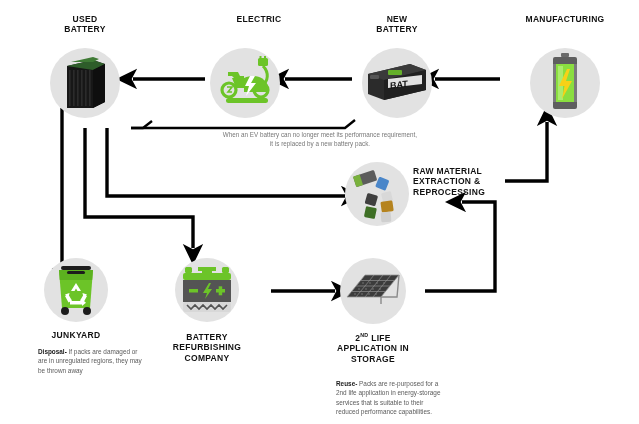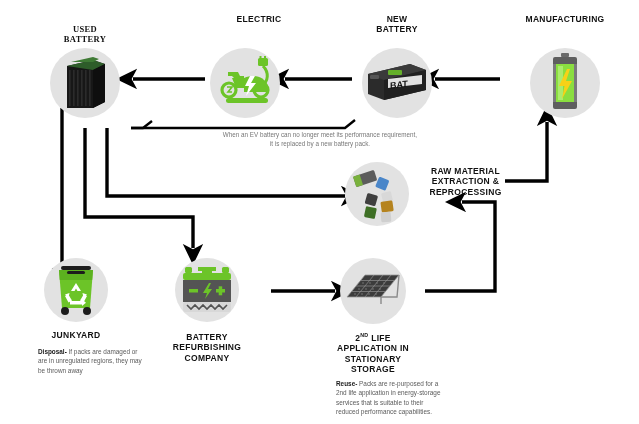--- a/index.html
+++ b/index.html
@@ -78,21 +78,21 @@
       <path d="M425,291 L495,291 L495,202 L462,202"></path>
 
       <path d="M505,181 L547,181 L547,122"></path>
     </g>
 
     <path d="M131,128 L143,128 L152,121" stroke="#000" stroke-width="2.4" fill="none"></path>
     <path d="M131,128 L345,128 L355,120" stroke="#000" stroke-width="2.4" fill="none"></path>
   </svg>
 
   <div class="node">
-    <div class="cap cap-top" style="left:30px;top:24px;width:110px;font-family:Liberation Serif, serif;">
+    <div class="cap cap-top" style="left:30px;top:14px;width:110px;">
       <div>USED</div>
       <div>BATTERY</div>
     </div>
     <div class="disc" style="left:50px;top:48px;width:70px;height:70px;">
       <svg class="ic" width="52" height="58" viewBox="0 0 52 58">
         <path d="M8,12 L34,6 L46,10 L46,48 L34,54 L8,54 Z" fill="#171717"></path>
         <path d="M8,12 L34,6 L46,10 L34,16 Z" fill="#2e5d2a"></path>
         <path d="M34,16 L46,10 L46,48 L34,54 Z" fill="#0e0e0e"></path>
         <rect x="10" y="16" width="1.6" height="36" fill="#2b2b2b"></rect>
         <rect x="14" y="16" width="1.6" height="36" fill="#2b2b2b"></rect>
@@ -182,21 +182,21 @@
           <rect x="6" y="8" width="7" height="11" fill="#79b13c" transform="rotate(-18 17 13)"></rect>
           <rect x="29" y="13" width="11" height="11" rx="1.5" fill="#4a86c9" transform="rotate(22 34 18)"></rect>
           <rect x="34" y="27" width="10" height="10" rx="1.5" fill="#d8d8d8" transform="rotate(-14 39 32)"></rect>
           <rect x="18" y="29" width="11" height="11" rx="1.5" fill="#3f3f3f" transform="rotate(16 23 34)"></rect>
           <rect x="33" y="36" width="12" height="11" rx="1.5" fill="#b5831e" transform="rotate(-8 39 41)"></rect>
           <rect x="17" y="42" width="11" height="11" rx="1.5" fill="#3e6f25" transform="rotate(12 22 47)"></rect>
           <rect x="33" y="47" width="10" height="10" rx="1.5" fill="#cfcfcf" transform="rotate(-5 38 52)"></rect>
         </g>
       </svg>
     </div>
-    <div class="cap cap-bot" style="left:413px;top:166px;width:105px;text-align:center;">
+    <div class="cap cap-bot" style="left:413px;top:166px;width:105px;text-align:left;">
       <div>RAW MATERIAL</div>
       <div>EXTRACTION &amp;</div>
       <div>REPROCESSING</div>
     </div>
   </div>
 
   <div class="node">
     <div class="disc" style="left:44px;top:258px;width:64px;height:64px;">
       <svg class="ic" width="50" height="52" viewBox="0 0 50 52">
         <rect x="10" y="2" width="30" height="4" rx="2" fill="#1c1c1c"></rect>
@@ -274,21 +274,20 @@
           <circle cx="26" cy="23" r="1"></circle>
             <circle cx="33" cy="23" r="1"></circle>
         </g>
         <path d="M38,26 L54,26 L56,4" stroke="#8a8a8a" stroke-width="1.4" fill="none"></path>
         <path d="M38,26 L38,33" stroke="#8a8a8a" stroke-width="1.4" fill="none"></path>
       </svg>
     </div>
     <div class="cap cap-bot" style="left:320px;top:332px;width:106px;">
       <div><span>2</span><span class="sup">ND</span><span> LIFE</span></div>
       <div>APPLICATION IN</div>
-      <div>STATIONARY</div>
       <div>STORAGE</div>
     </div>
     <div class="note" style="left:336px;top:379px;width:112px;">
       <b>Reuse- </b><span>Packs are re-purposed for a 2nd life application in energy-storage services that is suitable to their reduced performance capabilities.</span>
     </div>
   </div>
 
 </div>
 
 </body></html>

